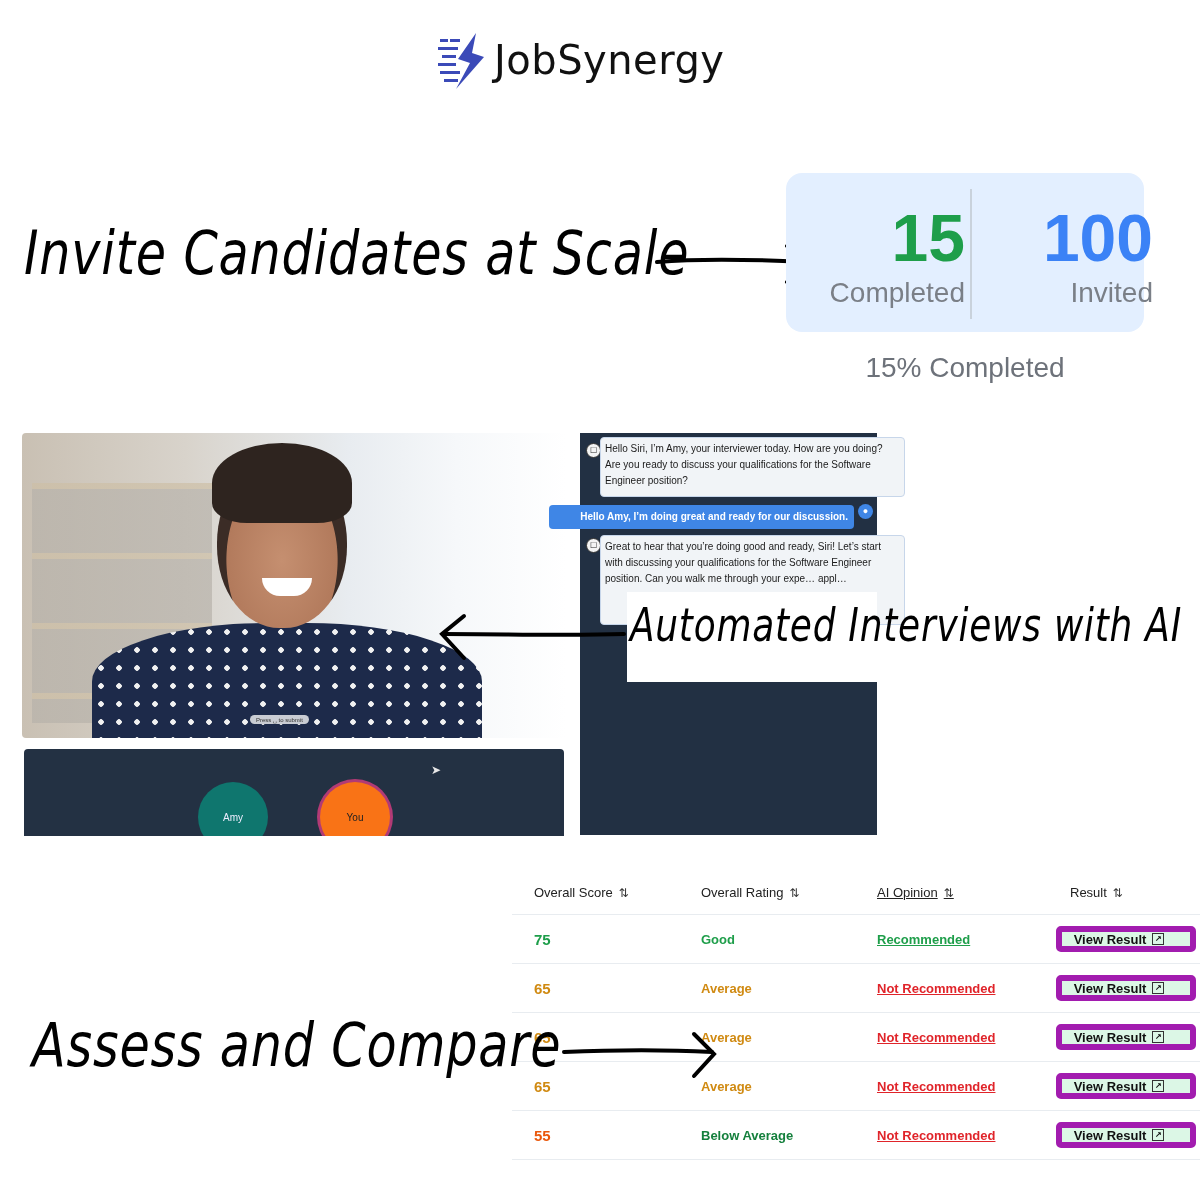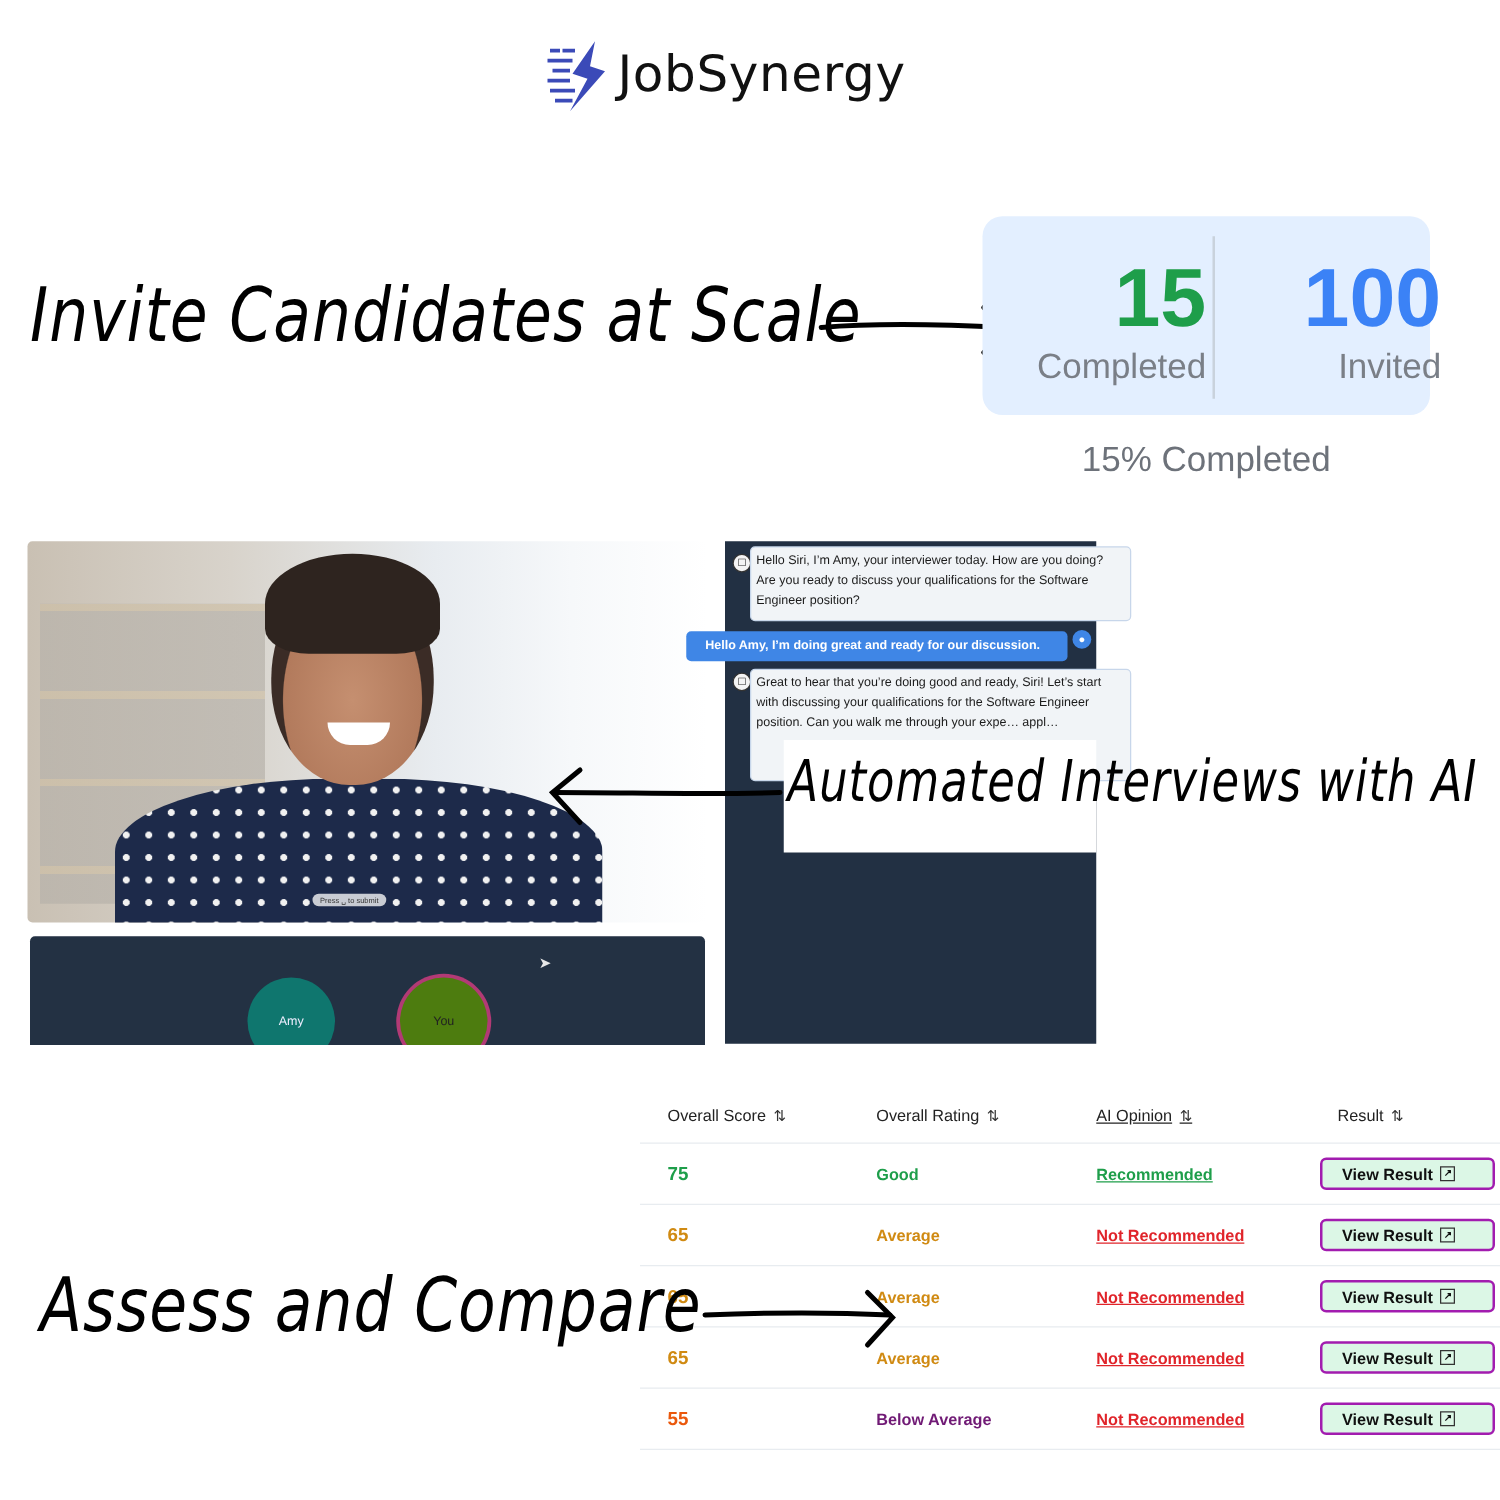--- a/index.html
+++ b/index.html
@@ -40,45 +40,45 @@
            background-image:radial-gradient(circle,#f1f1f1 2.5px,transparent 3px);
            background-size:18px 18px; }
   .press-pill { position:absolute; left:228px; top:282px; padding:1px 6px; background:#c9ccd3; border-radius:6px;
                 font-size:6px; color:#333; }
 
   
   .pbar { left:24px; top:749px; width:540px; height:87px; background:#233143; border-radius:4px 4px 0 0; overflow:hidden; }
   .avatar { position:absolute; width:70px; height:70px; border-radius:50%; top:33px; display:flex; align-items:center;
             justify-content:center; font-size:10px; }
   .av-amy { left:174px; background:#0f766e; color:#eef; }
-  .av-you { left:296px; background:#4d7c0f; color:#222; box-shadow:0 0 0 3px #b23a75; }
+  .av-you { left:296px; background:#f97316; color:#222; box-shadow:0 0 0 3px #b23a75; }
   .cursor { left:431px; top:763px; font-size:12px; color:#e8e8e8; }
 
   
   .chat { left:580px; top:433px; width:297px; height:402px; background:#223043; }
   .cap2-bg { left:627px; top:592px; width:250px; height:90px; background:#ffffff; }
   .bubble { position:absolute; background:#f1f4f7; border:1px solid #c7d6ea; border-radius:4px;
             font-size:10px; font-weight:normal; color:#1b1b1b; line-height:16px; padding:3px 4px; }
   .bot-icon { position:absolute; width:13px; height:13px; border-radius:50%; background:#f4f4f4; border:1px solid #333;
               font-size:8px; text-align:center; line-height:13px; color:#222; }
   .user-bubble { position:absolute; left:549px; top:505px; width:305px; height:24px; background:#3f86e6; border-radius:4px;
-                 color:#fff; font-size:10px; font-weight:bold; line-height:24px; text-align:right; padding-right:22px; box-sizing:border-box; }
+                 color:#fff; font-size:10px; font-weight:bold; line-height:24px; text-align:right; padding-right:6px; box-sizing:border-box; }
   .user-icon { position:absolute; left:858px; top:504px; width:15px; height:15px; border-radius:50%; background:#3f86e6;
                color:#fff; font-size:9px; text-align:center; line-height:15px; }
 
   
   .tbl { left:512px; top:870px; width:700px; }
   .th-row { height:44px; display:flex; align-items:center; border-bottom:1px solid #e8ecf0; font-size:13px; color:#222; }
   .tr { height:48px; display:flex; align-items:center; border-bottom:1px solid #e8ecf0; font-size:13px; font-weight:bold; }
   .c1 { width:167px; padding-left:22px; box-sizing:border-box; }
   .c2 { width:176px; padding-left:22px; box-sizing:border-box; }
   .c3 { width:193px; padding-left:22px; box-sizing:border-box;text-decoration:underline; }
   .c4 { width:164px; padding-left:22px; box-sizing:border-box; }
   .sort { font-size:12px; margin-left:6px; color:#333; }
-  .vr-btn { margin-left:-14px; width:140px; height:26px; background:#dcf7e6; border:2px solid #a21caf; border-radius:5px;
+  .vr-btn { margin-left:-14px; width:140px; height:26px; background:#dcf7e6; border:6px solid #a21caf; border-radius:5px;
             font-size:13px; font-weight:bold; color:#111; display:flex; align-items:center; justify-content:center; gap:6px;
             padding-right:14px; box-sizing:border-box; }
   .ext { display:inline-block; width:10px; height:10px; border:1px solid #333; font-size:8px; line-height:10px; text-align:center; }
 
   svg.arrow { position:absolute; overflow:visible; }
 </style>
 </head>
 <body>
 
 <div class="abs logo">
@@ -193,21 +193,21 @@
     <div class="c3" style="color:#e0242a">Not Recommended</div>
     <div class="c4">
         <div class="vr-btn">
           <span>View Result</span>
           <span class="ext">↗</span>
         </div>
       </div>
   </div>
   <div class="tr">
     <div class="c1" style="color:#ea580c;font-size:15px">55</div>
-    <div class="c2" style="color:#701a75">Below Average</div>
+    <div class="c2" style="color:#15803d">Below Average</div>
     <div class="c3" style="color:#e0242a">Not Recommended</div>
     <div class="c4">
         <div class="vr-btn">
           <span>View Result</span>
           <span class="ext">↗</span>
         </div>
       </div>
   </div>
 </div>
 

